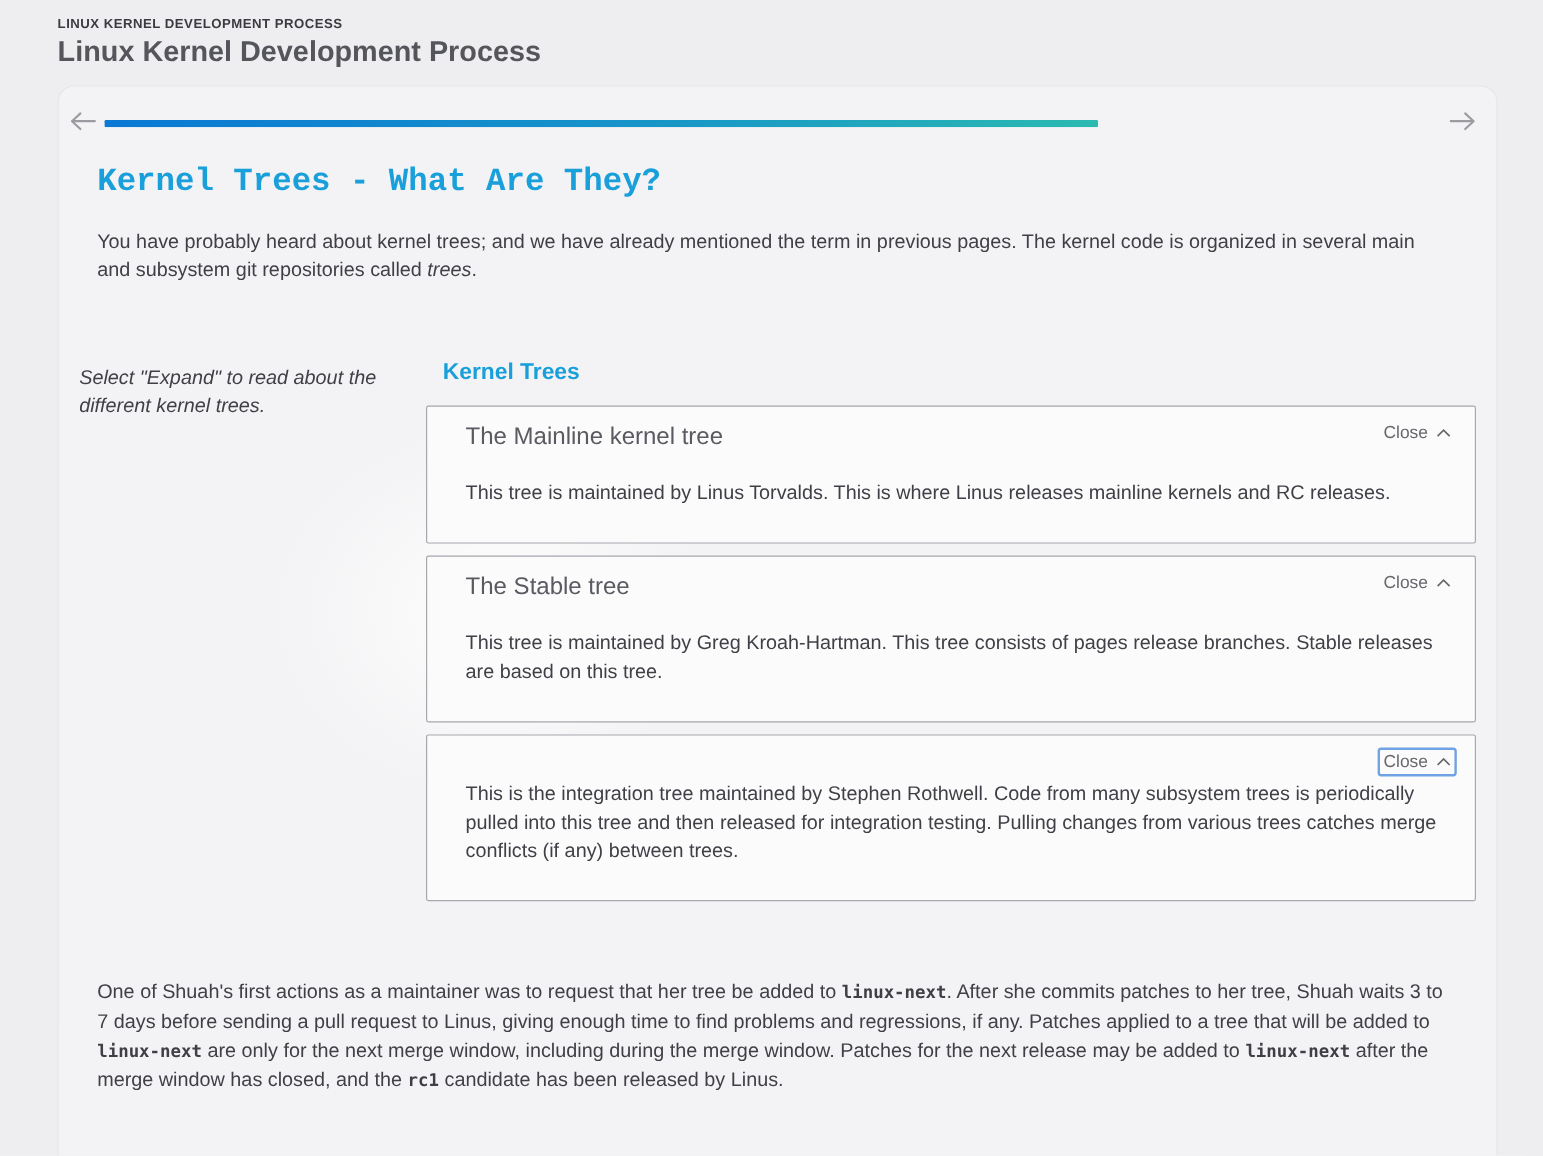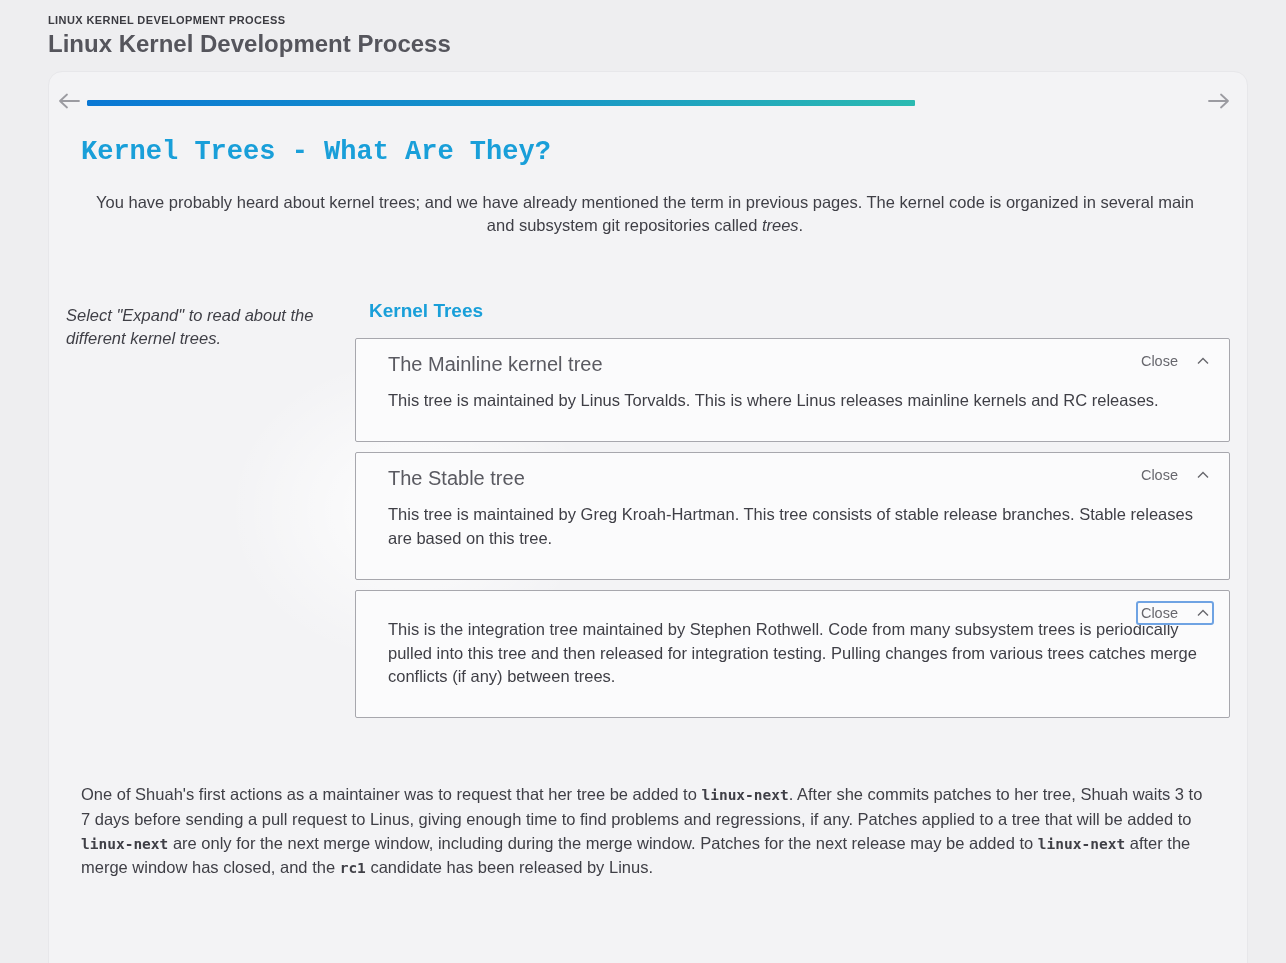--- a/index.html
+++ b/index.html
@@ -72,21 +72,20 @@
     font-size: 27px;
     font-weight: 700;
     color: #199fd9;
     font-family: Liberation Mono, monospace;
   }
   .intro-paragraph {
     margin: 24px 38px 0 32px;
     font-size: 16.5px;
     line-height: 1.42;
     color: #3f3f46;
-    text-align: center;
   }
   .intro-paragraph em { font-style: italic; }
 
   
   .columns {
     display: flex;
     margin-top: 62px;
     padding: 0 17px;
     background: radial-gradient(ellipse 260px 220px at 360px 210px, rgba(255,255,255,0.85), rgba(255,255,255,0) 70%);
   }
@@ -113,32 +112,32 @@
     background: #fbfbfc;
     margin-bottom: 10px;
     padding: 14px 32px 29px 32px;
   }
   .acc-title {
     font-size: 20px;
     font-weight: 400;
     color: #5a5a61;
   }
   .acc-body {
-    margin-top: 13px;
+    margin-top: 24px;
     font-size: 16.5px;
     line-height: 1.42;
     color: #3f3f46;
   }
   .close-btn {
     position: absolute;
     top: 12px;
     right: 17px;
     display: flex;
     align-items: center;
-    gap: 19px;
+    gap: 7px;
     background: none;
     border: none;
     cursor: pointer;
     font-family: "Liberation Sans", sans-serif;
     font-size: 14.5px;
     color: #67676d;
     padding: 2px 3px;
   }
   .close-btn.focused {
     outline: 2px solid #6fa3e3;
@@ -217,21 +216,21 @@
       <section class="accordion">
         <button class="close-btn">
           <span>Close</span>
           <span class="chevron-up">
             <svg width="12" height="8" viewBox="0 0 12 8">
                 <path d="M1 6.5 L6 1.5 L11 6.5" stroke="currentColor" stroke-width="1.4" fill="none"></path>
               </svg>
           </span>
         </button>
         <h4 class="acc-title">The Stable tree</h4>
-        <p class="acc-body">This tree is maintained by Greg Kroah-Hartman. This tree consists of stable release branches. Stable releases are based on this tree.</p>
+        <p class="acc-body">This tree is maintained by Greg Kroah-Hartman. This tree consists of pages release branches. Stable releases are based on this tree.</p>
       </section>
 
       <section class="accordion">
         <button class="close-btn focused">
           <span>Close</span>
           <span class="chevron-up">
             <svg width="12" height="8" viewBox="0 0 12 8">
                 <path d="M1 6.5 L6 1.5 L11 6.5" stroke="currentColor" stroke-width="1.4" fill="none"></path>
               </svg>
           </span>

